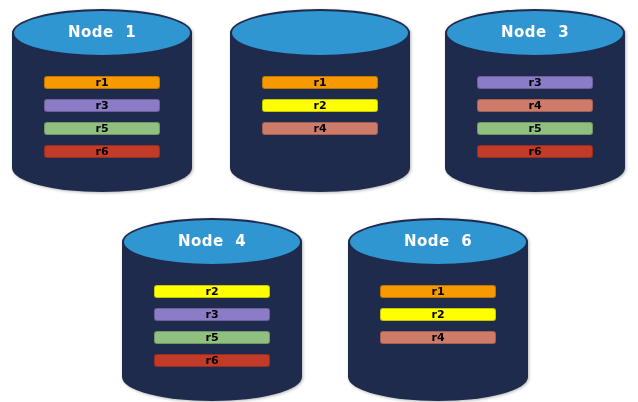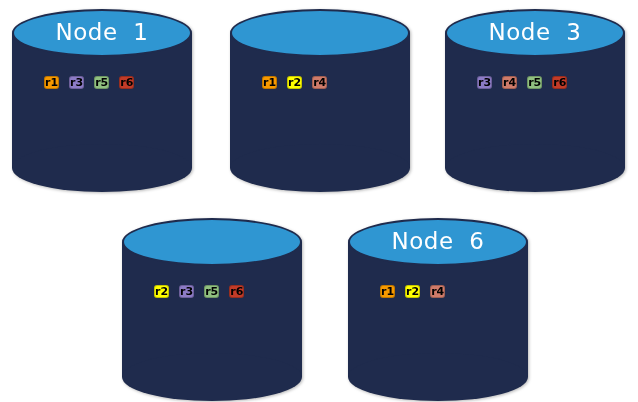--- a/index.html
+++ b/index.html
@@ -62,33 +62,33 @@
     position: absolute;
     top: 0;
     left: 0;
     width: 180px;
     height: 46px;
     display: flex;
     align-items: center;
     justify-content: center;
     z-index: 3;
     color: var(--title, #FFFFFF);
-    font-size: 23px;
-    font-weight: 400;
+    font-size: 15px;
+    font-weight: 700;
     white-space: pre;
     letter-spacing: 0.5px;
     text-align: center;
   }
   .bars {
     position: absolute;
     top: 67px;
     left: 32px;
     width: 116px;
     display: flex;
-    flex-direction: row;
+    flex-direction: column;
     gap: 10px;
     z-index: 3;
   }
   .bar {
     height: 13px;
     border-radius: 3px;
     border: 1px solid rgba(0,0,0,0.22);
     box-sizing: border-box;
     text-align: center;
     font-size: 11px;
@@ -136,20 +136,21 @@
         <div class="bar" style="background: rgb(207, 123, 106);">r4</div>
         <div class="bar" style="background: rgb(144, 192, 128);">r5</div>
         <div class="bar" style="background: rgb(194, 59, 40);">r6</div>
       </div>
   </div>
 
   <div class="cylinder node-3">
     <div class="cyl-mid"></div>
     <div class="cyl-bot"></div>
     <div class="cyl-top"></div>
+    <div class="node-title">Node  4</div>
     <div class="bars">
         <div class="bar" style="background: rgb(255, 255, 0);">r2</div>
         <div class="bar" style="background: rgb(140, 123, 198);">r3</div>
         <div class="bar" style="background: rgb(144, 192, 128);">r5</div>
         <div class="bar" style="background: rgb(194, 59, 40);">r6</div>
       </div>
   </div>
 
   <div class="cylinder node-4">
     <div class="cyl-mid"></div>

